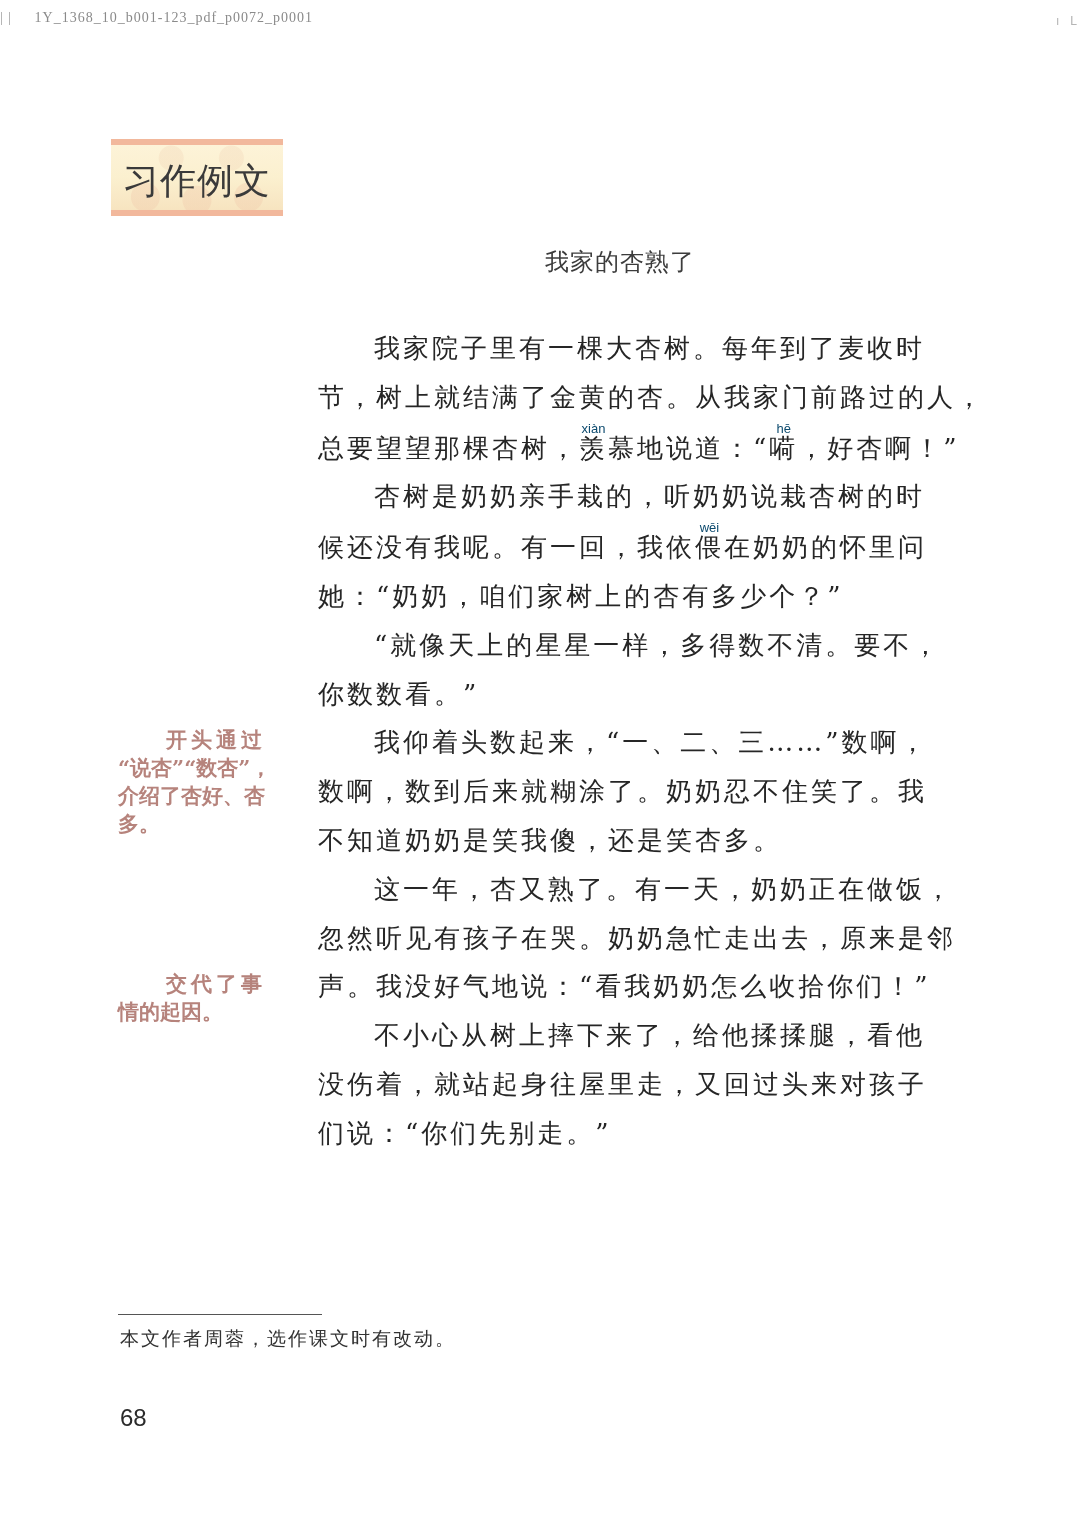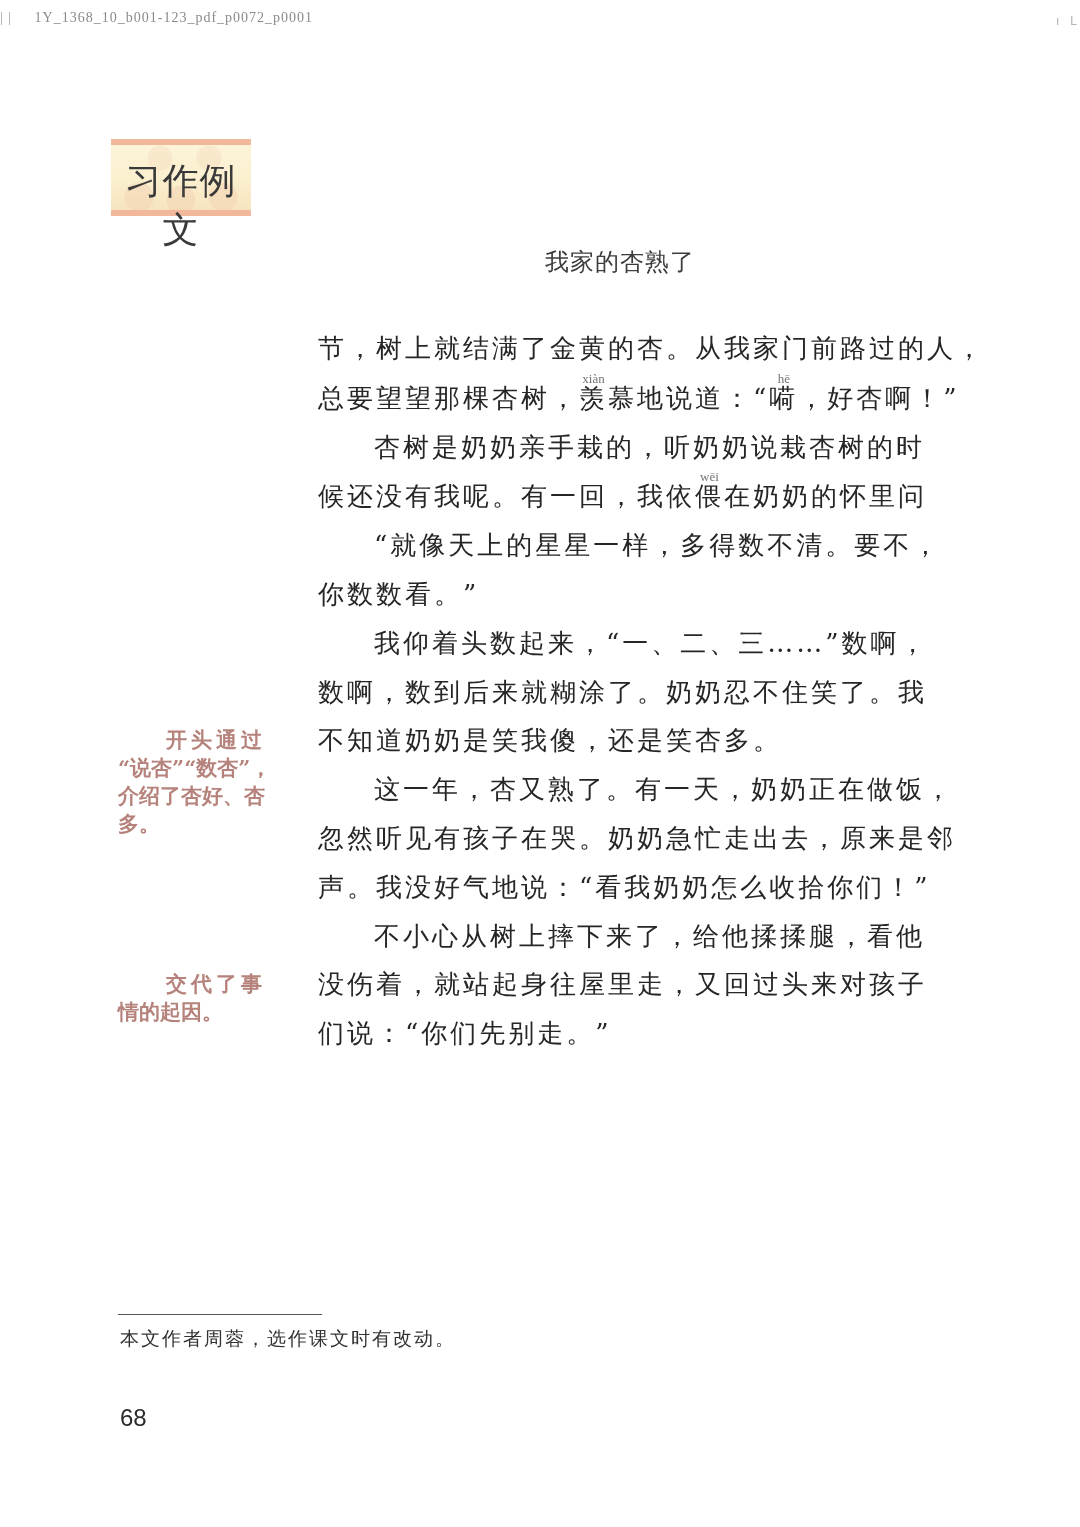--- a/index.html
+++ b/index.html
@@ -32,21 +32,21 @@
     .crop-mark {
       position: absolute;
       color: #b5b5b5;
       font-family: "DejaVu Sans", sans-serif;
       font-size: 12px;
     }
     .badge {
       position: absolute;
       left: 111px;
       top: 139px;
-      width: 140px;
+      width: 172px;
       height: 77px;
       background: linear-gradient(180deg, #fdf3d8 0%, #fbf0cf 50%, #f7e4c0 100%);
       box-sizing: border-box;
       border-top: 6px solid #f2b89c;
       border-bottom: 6px solid #f2b89c;
     }
     .badge::before {
       content: "";
       position: absolute;
       inset: 0;
@@ -101,23 +101,23 @@
     .para .line.first {
       padding-left: 56px;
     }
     .para .line.first, .para .line {
       text-indent: 0;
     }
     ruby {
       ruby-position: over;
     }
     rt {
-      font-family: Liberation Serif, serif;
+      font-family: Liberation Sans, sans-serif;
       font-size: 13px;
-      color: #737373;
+      color: #0c4a6e;
       letter-spacing: 0;
     }
     .note {
       position: absolute;
       font-size: 21px;
       line-height: 28px;
       color: #b6837c;
       width: 150px;
       font-weight: bold;
     }
@@ -166,27 +166,29 @@
 
 <div class="badge">
   <div class="badge-label">习作例文</div>
 </div>
 
 <div class="title">我家的杏熟了</div>
 
 <div class="body-text">
 
   <p class="para">
+    <span class="line first">我家院子里有一棵大杏树。每年到了麦收时</span>
     <span class="line">节，树上就结满了金黄的杏。从我家门前路过的人，</span>
     <span class="line"><span>总要望望那棵杏树，</span><ruby><span>羡</span><rt>xiàn</rt></ruby><span>慕地说道：“</span><ruby><span>嗬</span><rt>hē</rt></ruby><span>，好杏啊！”</span></span>
   </p>
 
   <p class="para">
     <span class="line first">杏树是奶奶亲手栽的，听奶奶说栽杏树的时</span>
     <span class="line"><span>候还没有我呢。有一回，我依</span><ruby><span>偎</span><rt>wēi</rt></ruby><span>在奶奶的怀里问</span></span>
+    <span class="line">她：“奶奶，咱们家树上的杏有多少个？”</span>
   </p>
 
   <p class="para">
     <span class="line first">“就像天上的星星一样，多得数不清。要不，</span>
     <span class="line">你数数看。”</span>
   </p>
 
   <p class="para">
     <span class="line first">我仰着头数起来，“一、二、三……”数啊，</span>
     <span class="line">数啊，数到后来就糊涂了。奶奶忍不住笑了。我</span>

